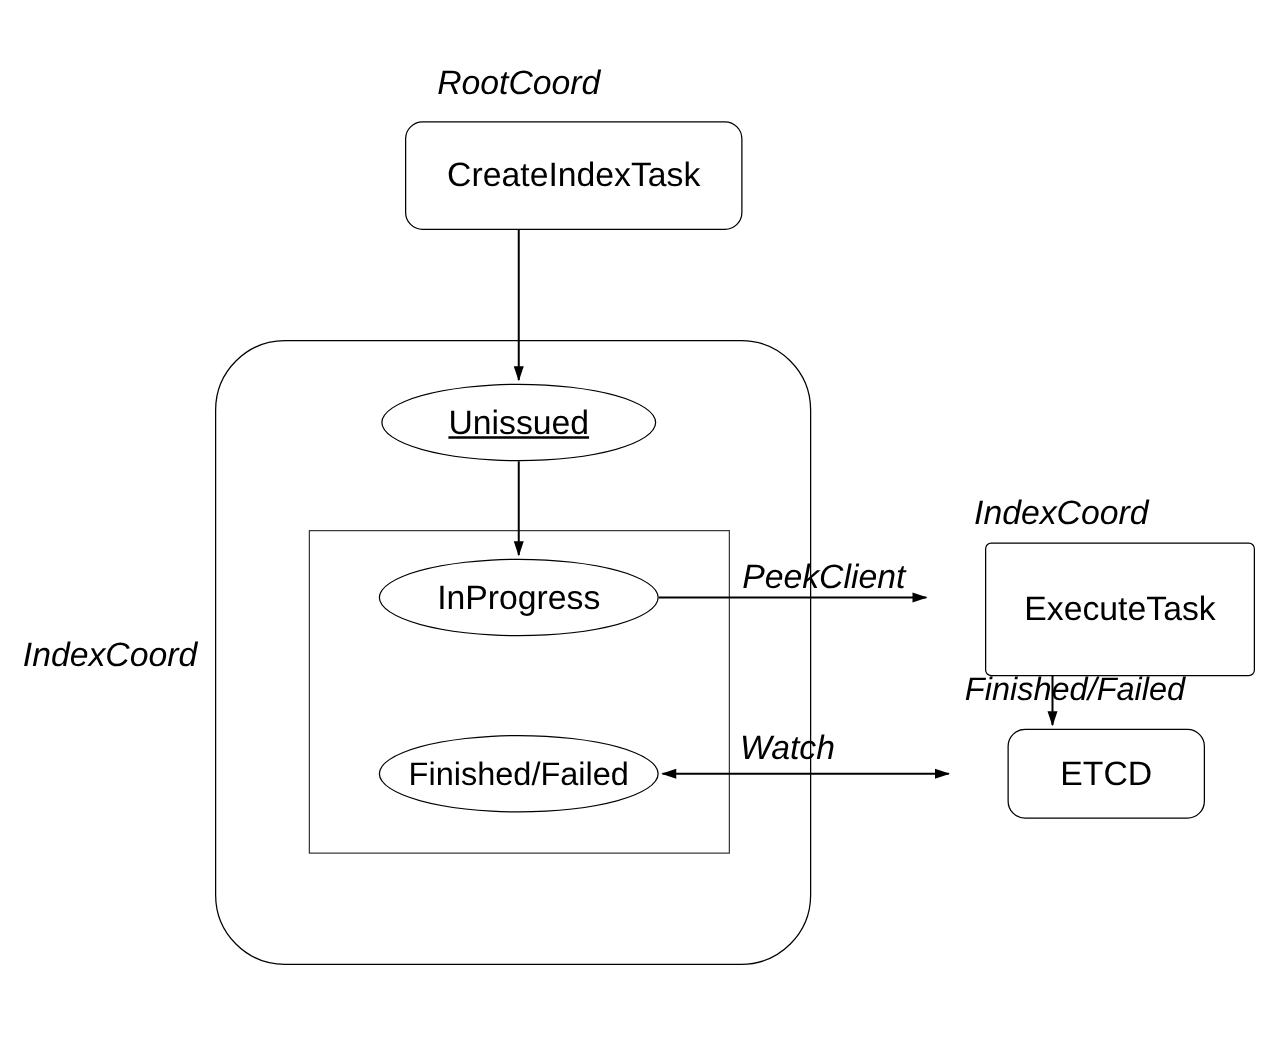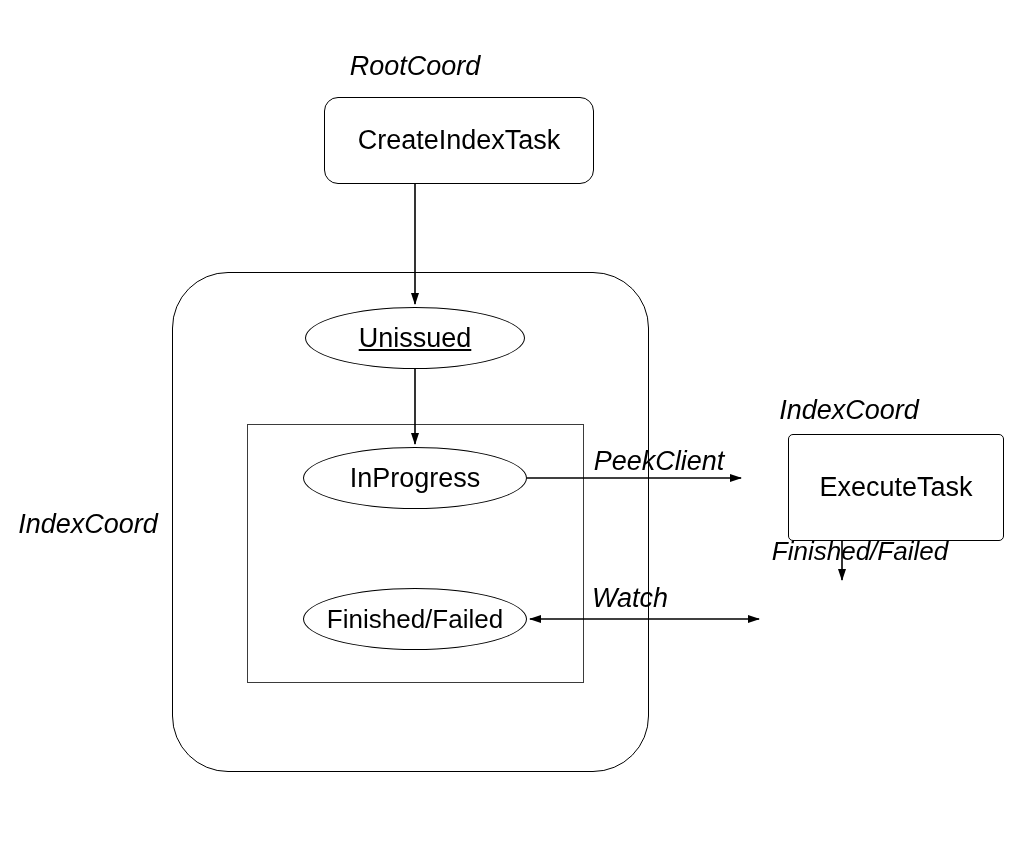--- a/index.html
+++ b/index.html
@@ -113,20 +113,23 @@
   </div>
 
   <div id="node-finished-failed" class="node ellipse">
     <span>Finished/Failed</span>
   </div>
 
   <div id="node-execute-task" class="node box">
     <span>ExecuteTask</span>
   </div>
 
+  <div id="node-etcd" class="node box">
+    <span>ETCD</span>
+  </div>
 
   <div id="lbl-root-coord" class="lbl">RootCoord</div>
 
   <div id="lbl-index-coord" class="lbl">IndexCoord</div>
 
   <div id="lbl-index-node" class="lbl">IndexCoord</div>
 
 
   <div id="lbl-peek-client" class="lbl">PeekClient</div>
 

